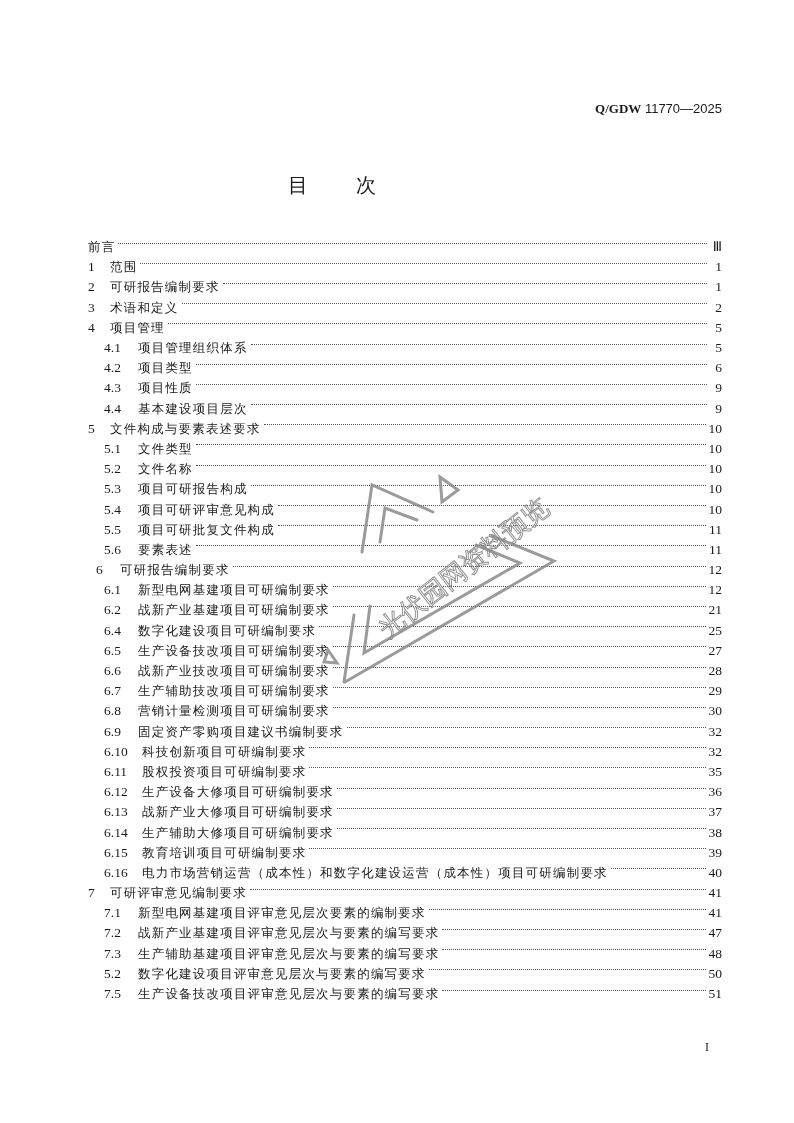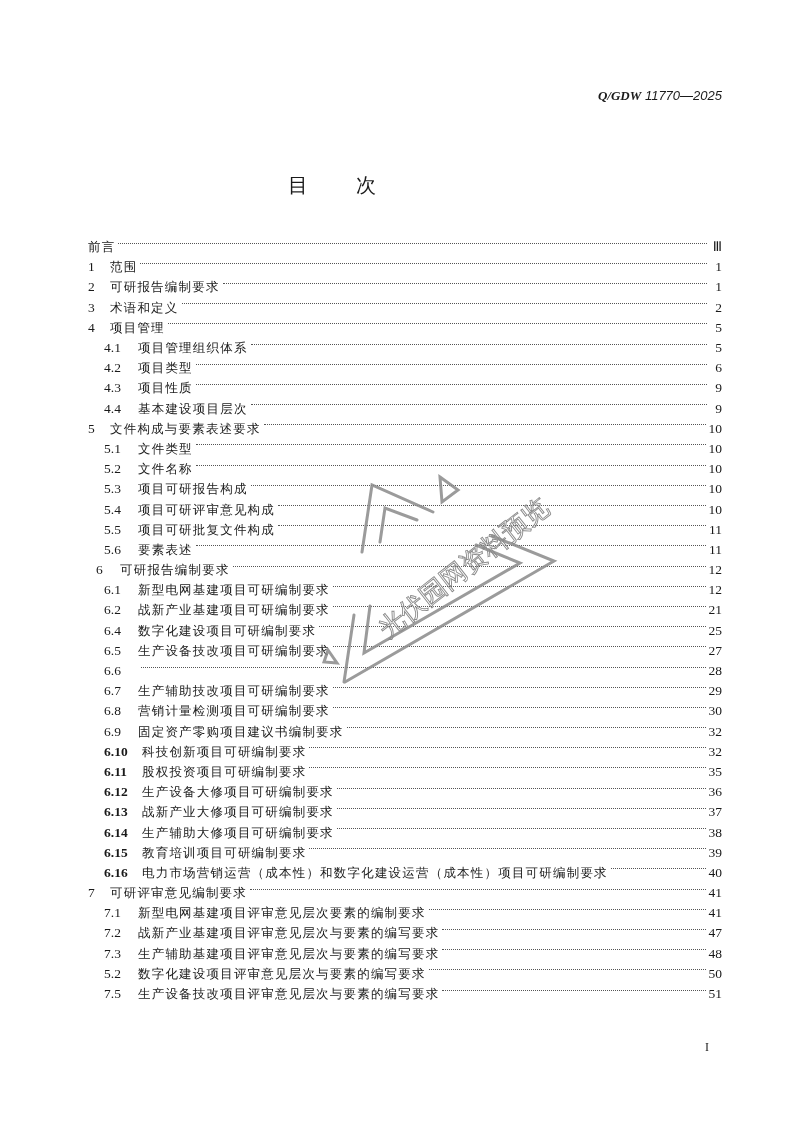--- a/index.html
+++ b/index.html
@@ -1,32 +1,32 @@
 <!DOCTYPE html>
 <html><head>
   <meta charset="utf-8">
   <style>
     html, body { margin: 0; padding: 0; background: #ffffff; }
     body { width: 794px; height: 1123px; position: relative; overflow: hidden;
       font-family: "DejaVu Serif", "Liberation Serif", serif; color: #1a1a1a; }
-    .doc-code { position: absolute; top: 88px; right: 72px; font-size: 13px;
-      font-family: "Liberation Sans", "DejaVu Sans", sans-serif; font-style: italic; }
+    .doc-code { position: absolute; top: 101px; right: 72px; font-size: 13px;
+      font-family: "Liberation Sans", "DejaVu Sans", sans-serif; }
     .doc-code b { font-family: "Liberation Serif", serif; font-weight: bold; }
     .toc-title { position: absolute; top: 172px; left: 0; width: 664px; text-align: center;
       font-size: 20px; font-family: "DejaVu Sans", sans-serif; letter-spacing: 48px; padding-left: 48px; box-sizing: border-box; }
     .toc { position: absolute; top: 237px; left: 88px; width: 634px; }
     .toc-row { position: relative; height: 20.2px; line-height: 20px; font-size: 13px; display: flex; align-items: center; white-space: nowrap; }
     .toc-row .num { font-family: "Liberation Serif", serif; font-size: 13.5px; display: inline-block; }
     .toc-row .title { font-family: "DejaVu Sans", sans-serif; font-size: 12.5px; letter-spacing: 1.2px; }
     .toc-row .leader { flex: 1; border-bottom: 1.3px dotted #555; margin: 0 3px; position: relative; top: -4px; height: 0; }
     .toc-row .page { font-family: "Liberation Serif", serif; font-size: 13.5px; min-width: 12px; text-align: right; }
     .lvl0 .num { width: 22px; }
     .lvl1 { padding-left: 16px; }
     .lvl1 .num { width: 34px; }
-    .lvl1w .num { width: 38px; font-weight: bold; }
+    .lvl1w .num { width: 38px; }
     .lvl0b { padding-left: 8px; }
     .lvl0b .num { width: 24px; }
     .page-footer { position: absolute; top: 1040px; right: 85px; font-size: 12px; font-family: "Liberation Serif", serif; }
     .watermark { position: absolute; left: 300px; top: 460px; width: 270px; height: 240px; pointer-events: none; }
   </style>
 </head>
 <body>
 
 <div class="doc-code"><b>Q/GDW</b><span> 11770—2025</span></div>
 
@@ -153,20 +153,21 @@
       <span class="page">25</span>
     </div>
     <div class="toc-row lvl1">
       <span class="num">6.5</span>
       <span class="title">生产设备技改项目可研编制要求</span>
       <span class="leader"></span>
       <span class="page">27</span>
     </div>
     <div class="toc-row lvl1">
       <span class="num">6.6</span>
+      <span class="title">战新产业技改项目可研编制要求</span>
       <span class="leader"></span>
       <span class="page">28</span>
     </div>
     <div class="toc-row lvl1">
       <span class="num">6.7</span>
       <span class="title">生产辅助技改项目可研编制要求</span>
       <span class="leader"></span>
       <span class="page">29</span>
     </div>
     <div class="toc-row lvl1">

